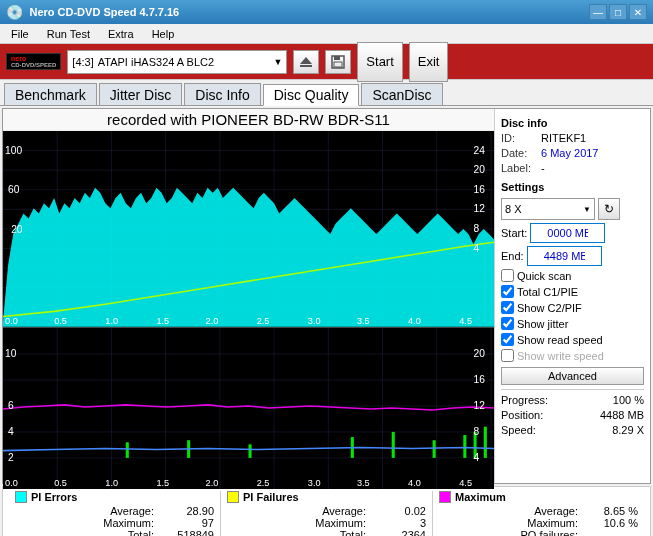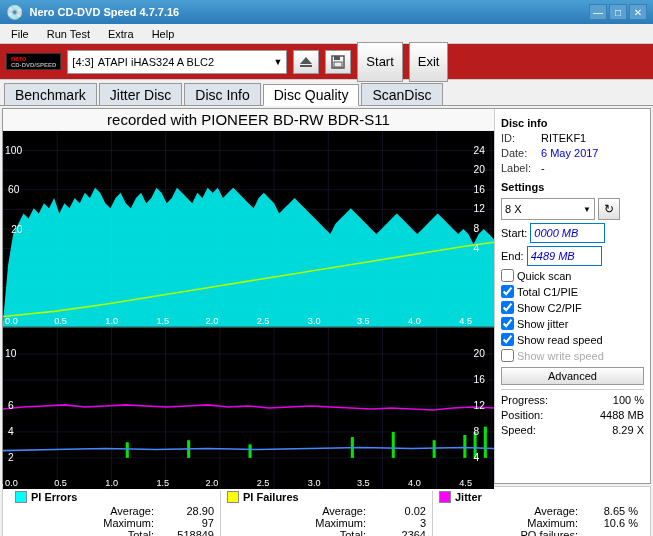--- a/index.html
+++ b/index.html
@@ -215,23 +215,22 @@
       display: flex;
       align-items: center;
       padding: 0 3px;
     }
     .input-field {
       border: 1px solid #0078d4;
       background: white;
       font-size: 11px;
       height: 20px;
       width: 75px;
-      padding: 1px 3px;
+      padding: 1px 16px;
       color: #0000cc;
-      font-style: italic;
     }
     .mb-row {
       display: flex;
       align-items: center;
       gap: 3px;
     }
     .mb-label { font-size: 11px; }
     .checkbox-row {
       display: flex;
       align-items: center;
@@ -612,21 +611,21 @@
     </div>
     <div class="stat-row">
       <span>Total:</span>
       <span class="stat-val">2364</span>
     </div>
   </div>
 
   <div class="stats-section">
     <div class="stats-title">
       <span class="legend-box" style="background:#ff00ff; border:1px solid #888;"></span>
-      <span>Jitter</span>
+      <span>Maximum</span>
     </div>
     <div class="stat-row">
       <span>Average:</span>
       <span class="stat-val">8.65 %</span>
     </div>
     <div class="stat-row">
       <span>Maximum:</span>
       <span class="stat-val">10.6 %</span>
     </div>
     <div class="stat-row">

